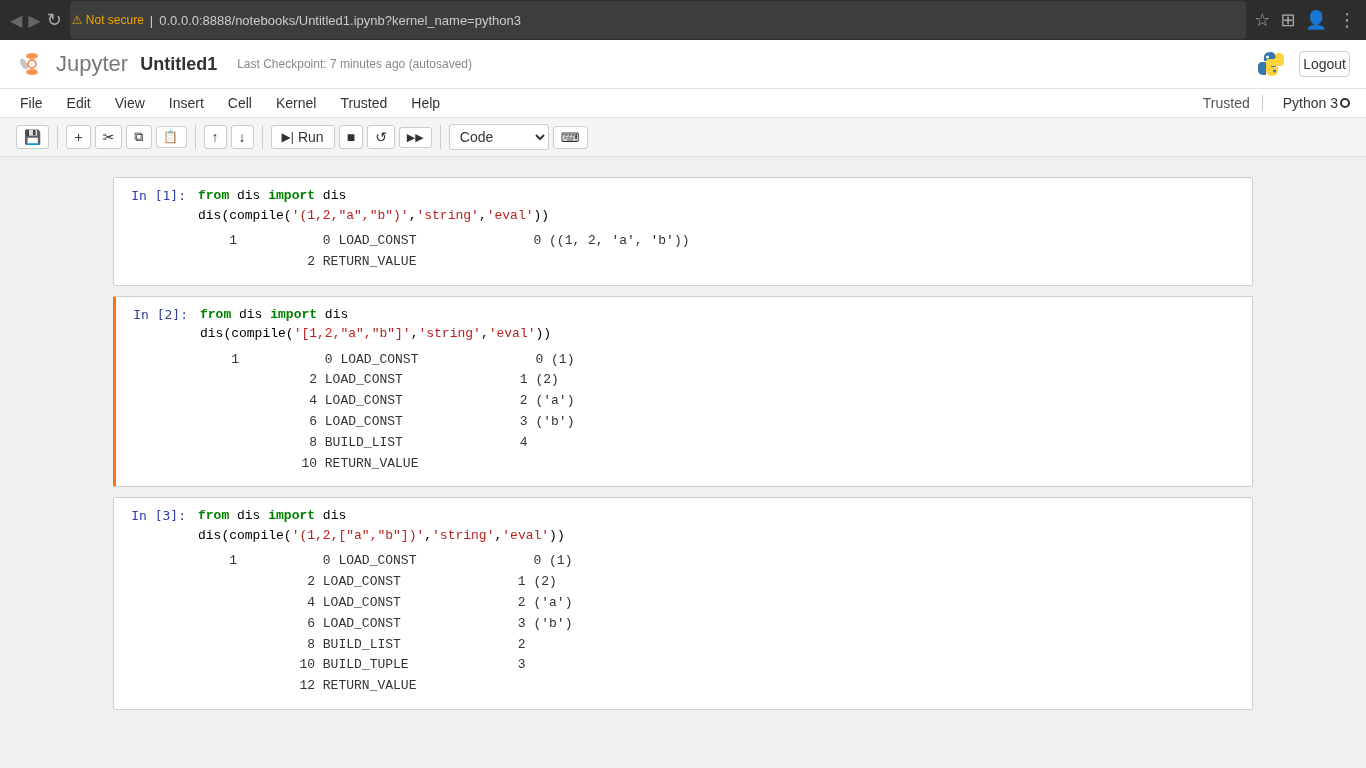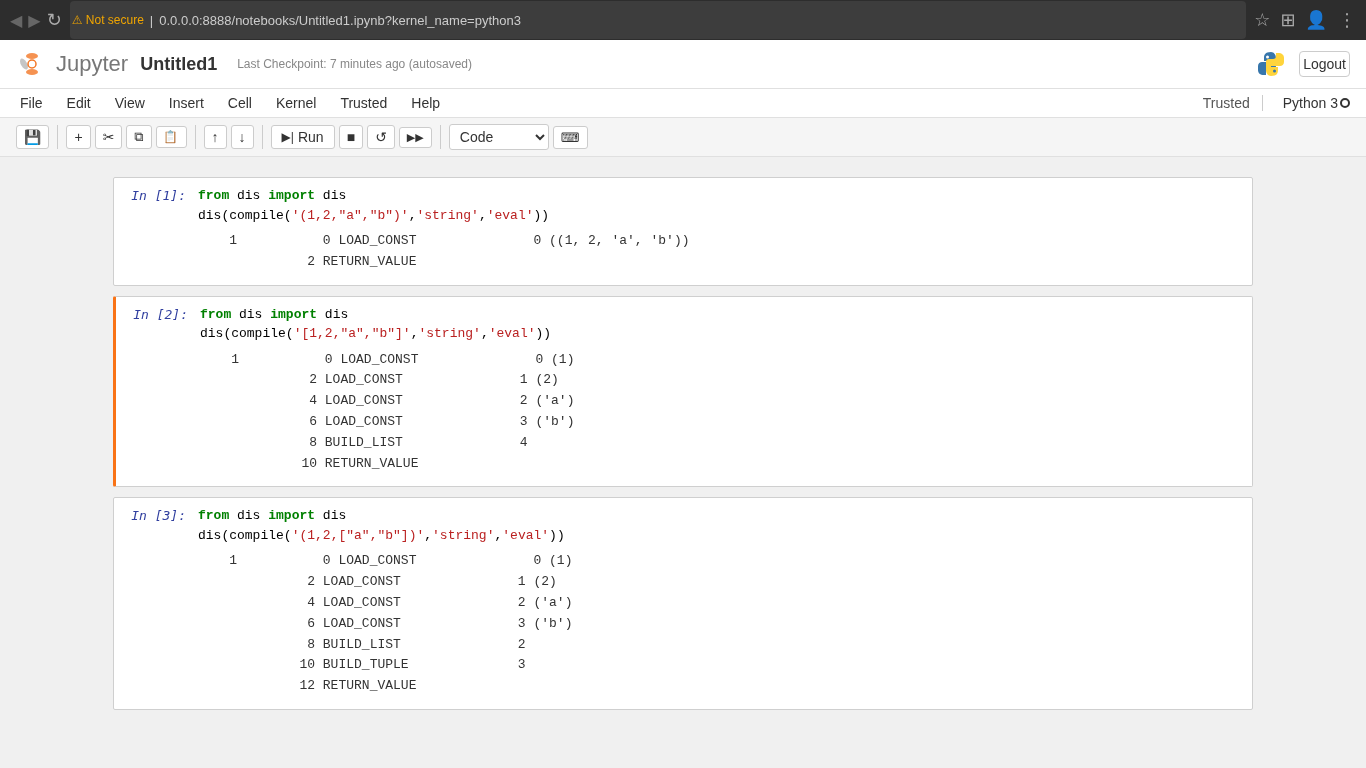--- a/index.html
+++ b/index.html
@@ -212,21 +212,20 @@
       border-left: 3px solid #f97316;
     }
     .cell-prompt {
       min-width: 80px;
       color: #303f9f;
       font-family: monospace;
       font-size: 13px;
       padding: 10px 8px;
       text-align: right;
       flex-shrink: 0;
-      font-style: italic;
     }
     .cell-content {
       flex: 1;
       padding: 8px 4px;
     }
     .code-input {
       font-family: 'Courier New', monospace;
       font-size: 13px;
       line-height: 1.5;
       white-space: pre;

